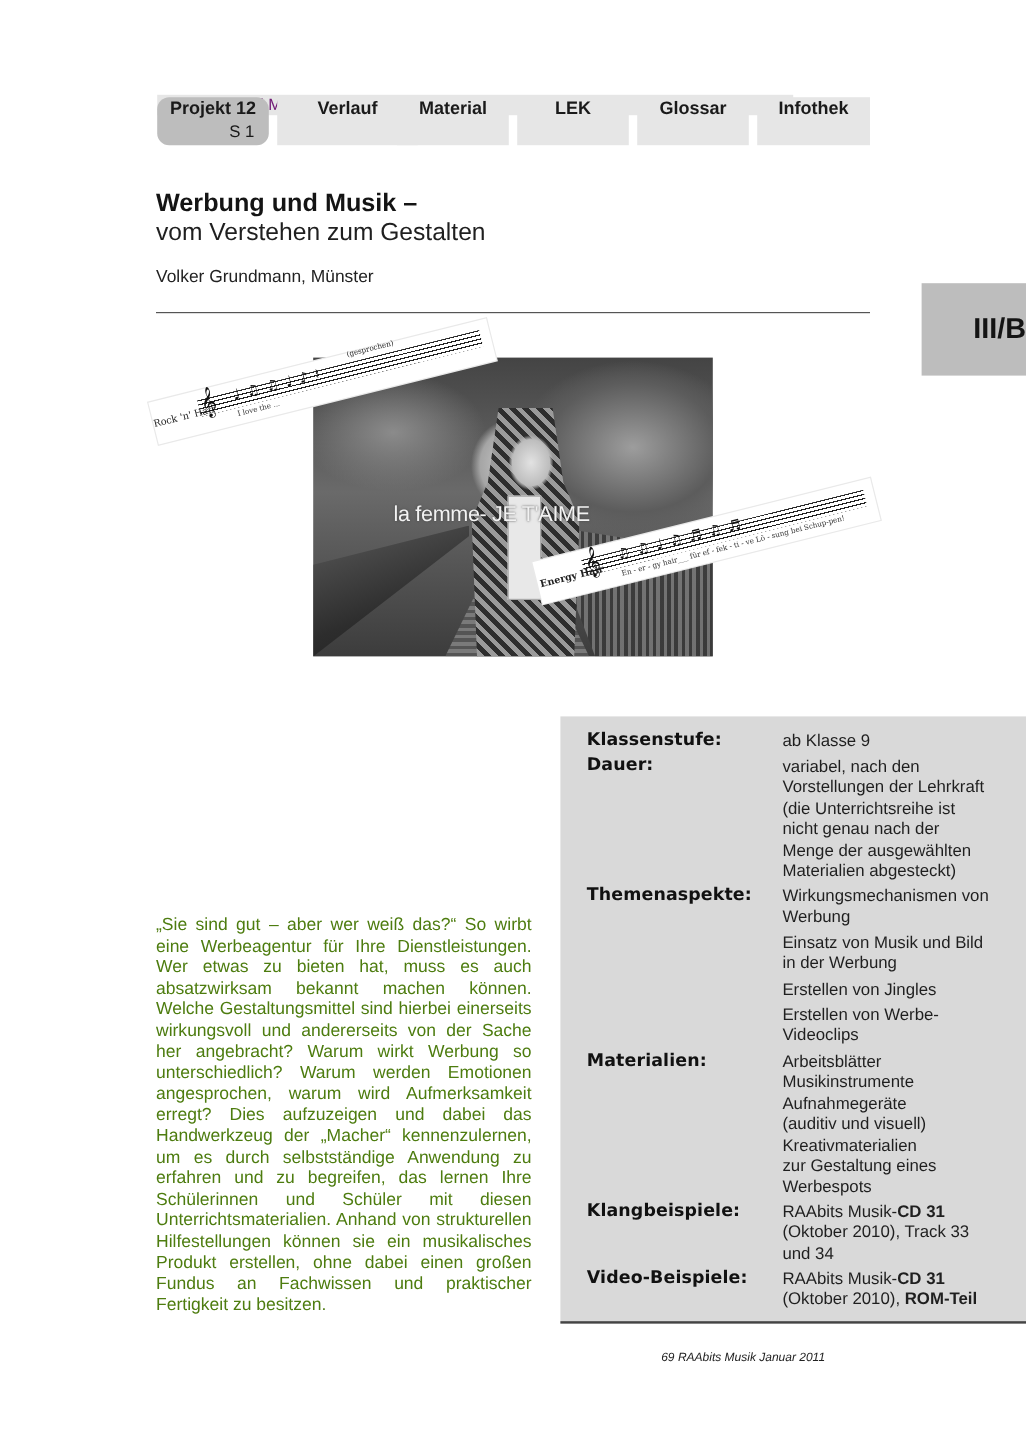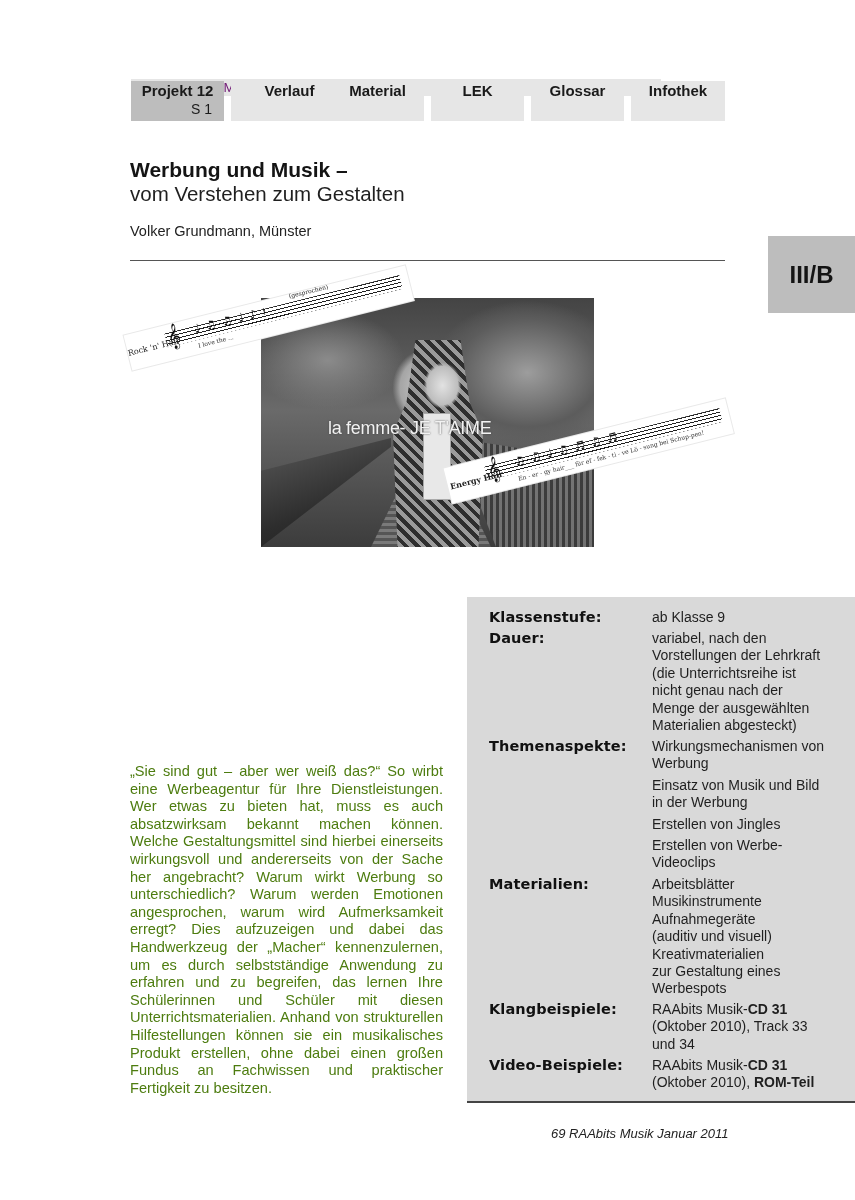--- a/index.html
+++ b/index.html
@@ -24,21 +24,21 @@
     .tab.active { background: #bdbdbd; }
     .tab .sub { display: block; font-weight: normal; font-size: 14px; line-height: 16px; padding-left: 48px; }
 
     .title-main { left: 130px; top: 158px; font-size: 21px; font-weight: bold; color: #141414; }
     .title-sub  { left: 130px; top: 182px; font-size: 20.5px; color: #1f1f1f; }
     .author     { left: 130px; top: 223px; font-size: 14.5px; color: #222; }
     .rule       { left: 130px; top: 260px; width: 595px; height: 0; border-top: 1.3px solid #555; }
 
     .side-tab {
       left: 768px; top: 236px; width: 87px; height: 77px; background: #bdbdbd;
-      font-weight: 900; font-size: 24px; line-height: 77px; text-align: center; color: #141414;
+      font-weight: 900; font-size: 24px; line-height: 77px; text-align: right; color: #141414;
     }
 
     
     .photo {
       left: 261px; top: 298px; width: 333px; height: 249px; overflow: hidden;
       background:
         radial-gradient(ellipse 50px 55px at 50% 36%, #cfcfcf 0%, #a5a5a5 55%, transparent 70%),
         radial-gradient(ellipse 110px 70px at 20% 25%, #8b8b8b 0%, transparent 70%),
         radial-gradient(ellipse 120px 90px at 80% 30%, #9d9d9d 0%, #5c5c5c 60%, transparent 80%),
         linear-gradient(180deg, #444 0%, #6a6a6a 45%, #3c3c3c 100%);
@@ -102,28 +102,28 @@
     .info-row .v .line { display: block; }
     .info-row .v .gap { display: block; height: 4px; }
     .info-row .v b { font-weight: bold; }
 
     
     .bodytext {
       left: 130px; top: 763px; width: 313px; font-size: 14.6px; line-height: 17.6px;
       text-align: justify; color: #4d7c0f; hyphens: manual;
     }
 
-    .footer { left: 551px; top: 1126px; font-size: 13px; font-style: italic; color: #222; }
+    .footer { left: 551px; top: 1126px; font-size: 10px; font-style: italic; color: #222; }
   </style>
 </head>
 <body>
 
 <div class="abs topbar">Werbung und Musik</div>
 
-<div class="abs tab active" style="left:131px;width:93px;">
+<div class="abs tab active" style="left:131px;width:93px;border-radius:10px;">
   <span>Projekt 12</span>
   <span class="sub">S 1</span>
 </div>
 <div class="abs tab" style="left:231px;width:117px;">
   <span>Verlauf</span>
 </div>
 <div class="abs tab" style="left:331px;width:93px;">
   <span>Material</span>
 </div>
 <div class="abs tab" style="left:431px;width:93px;">

